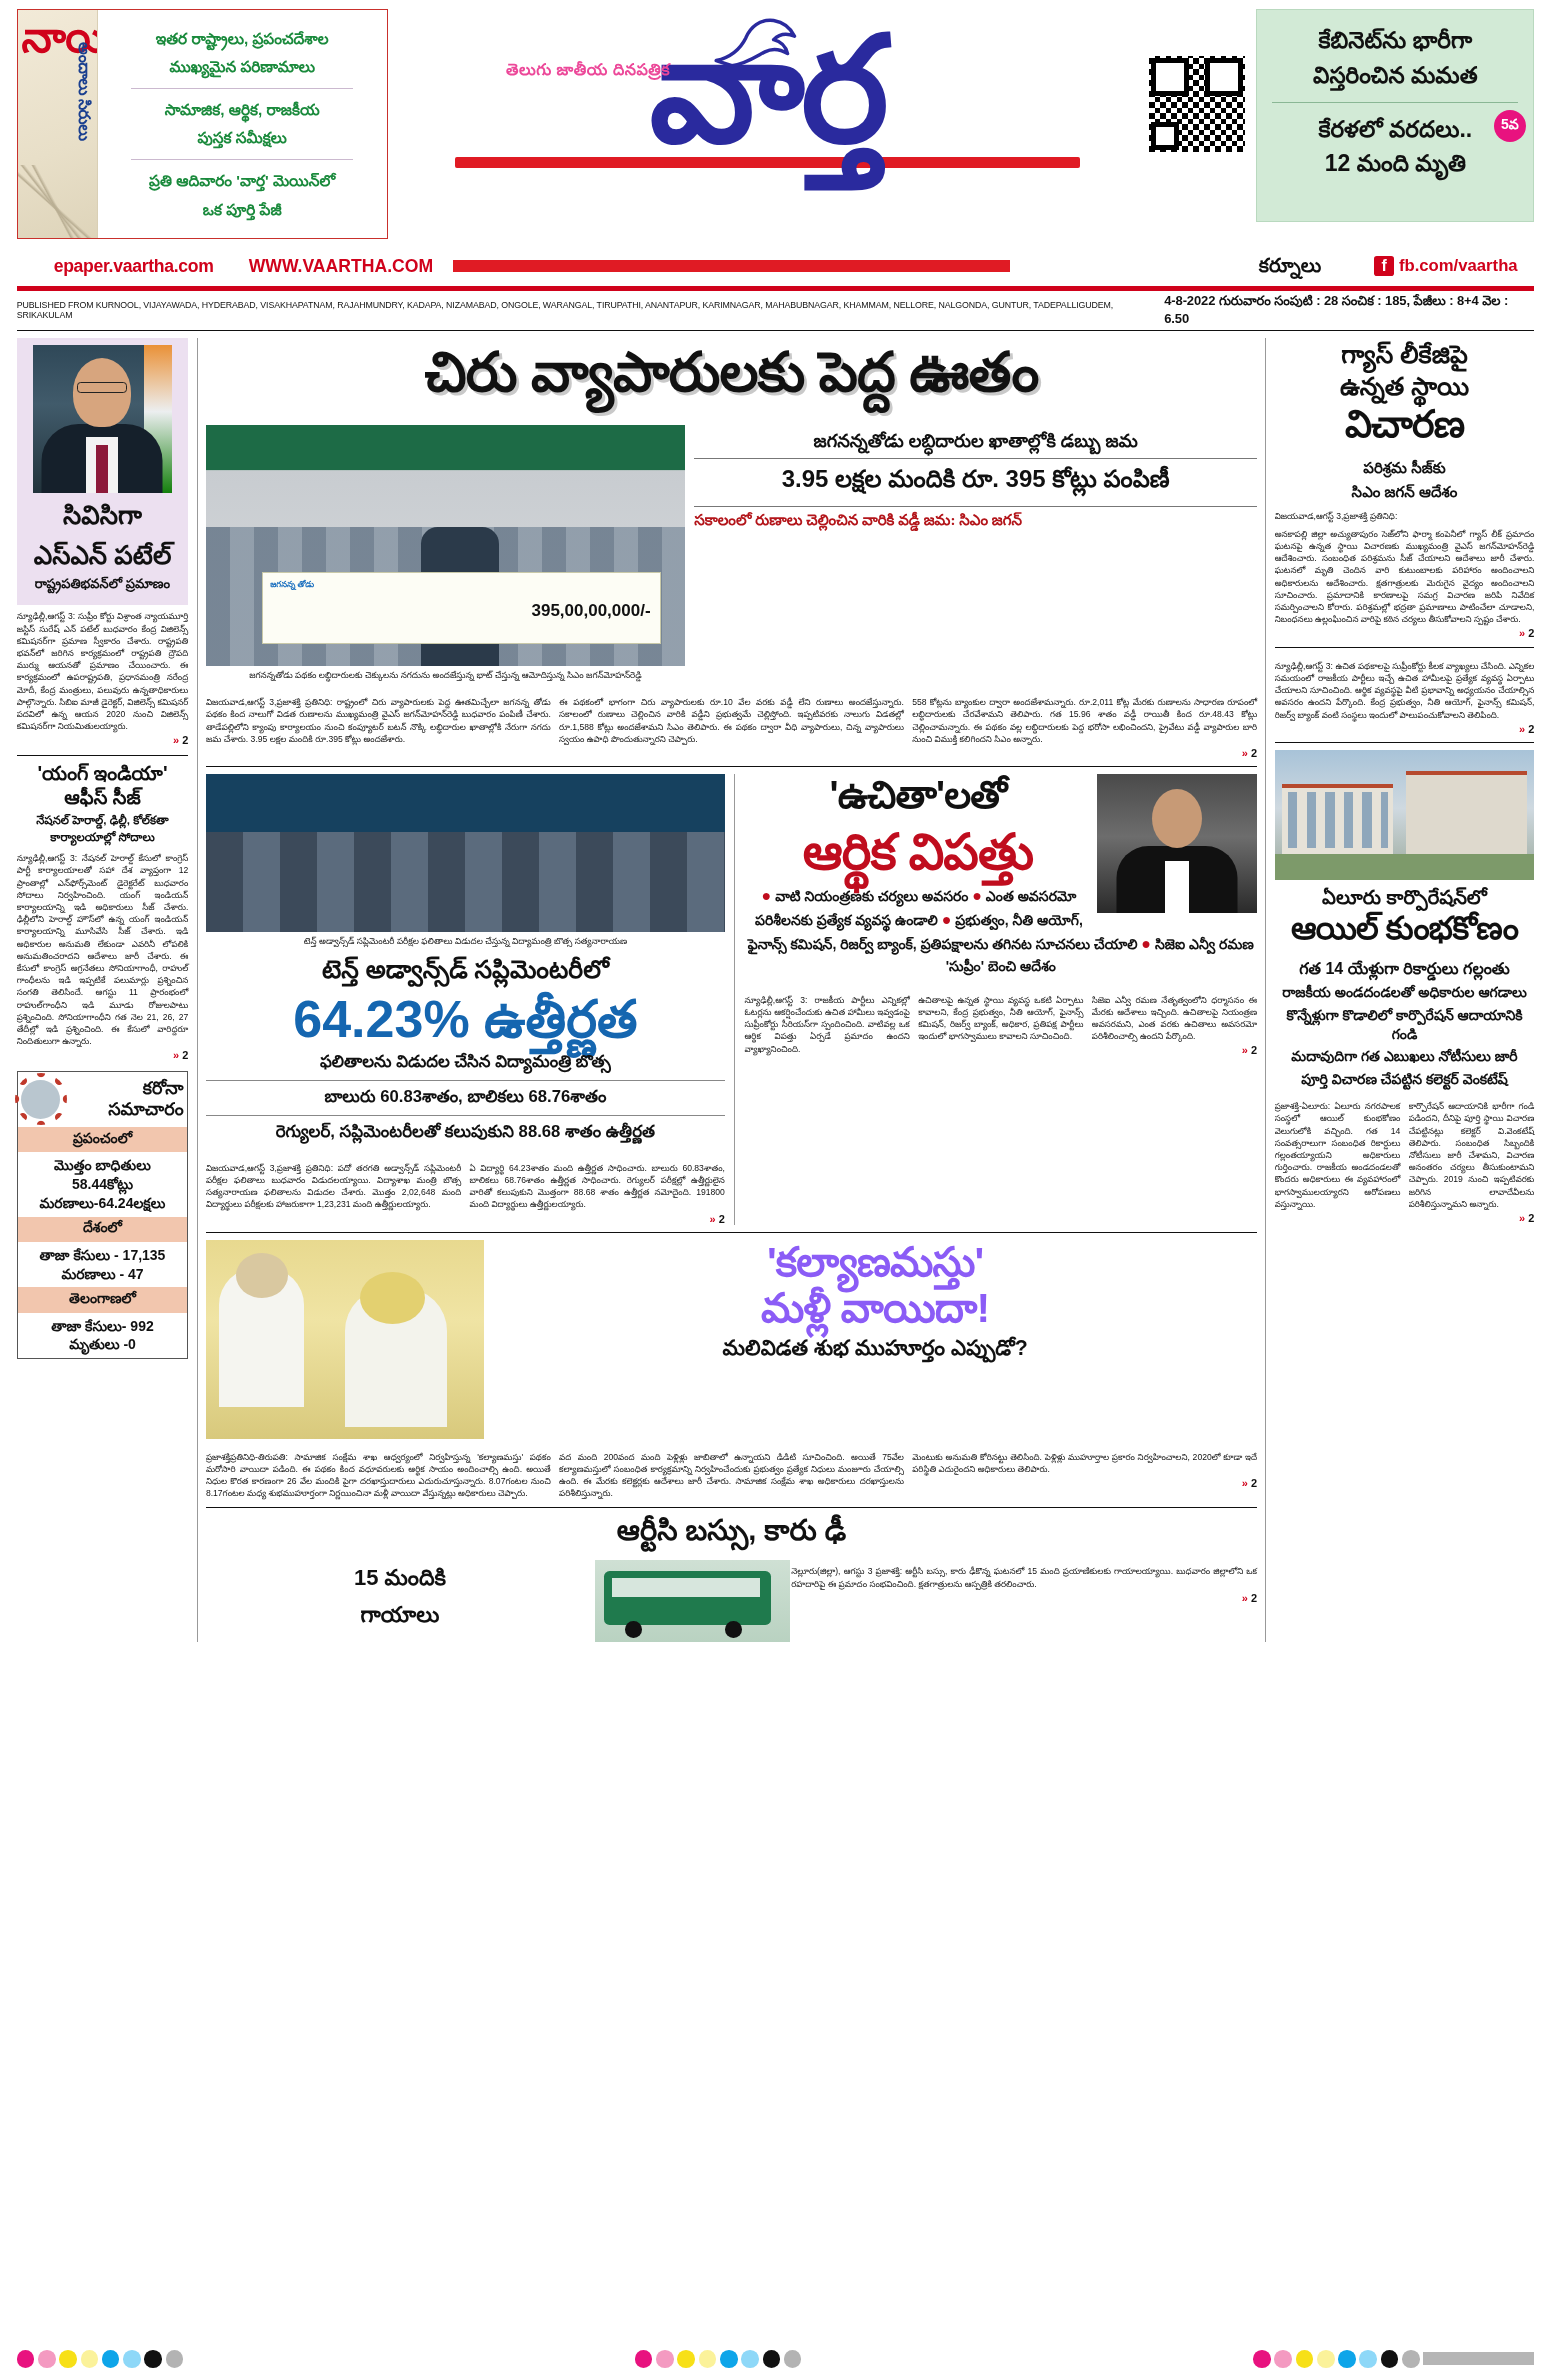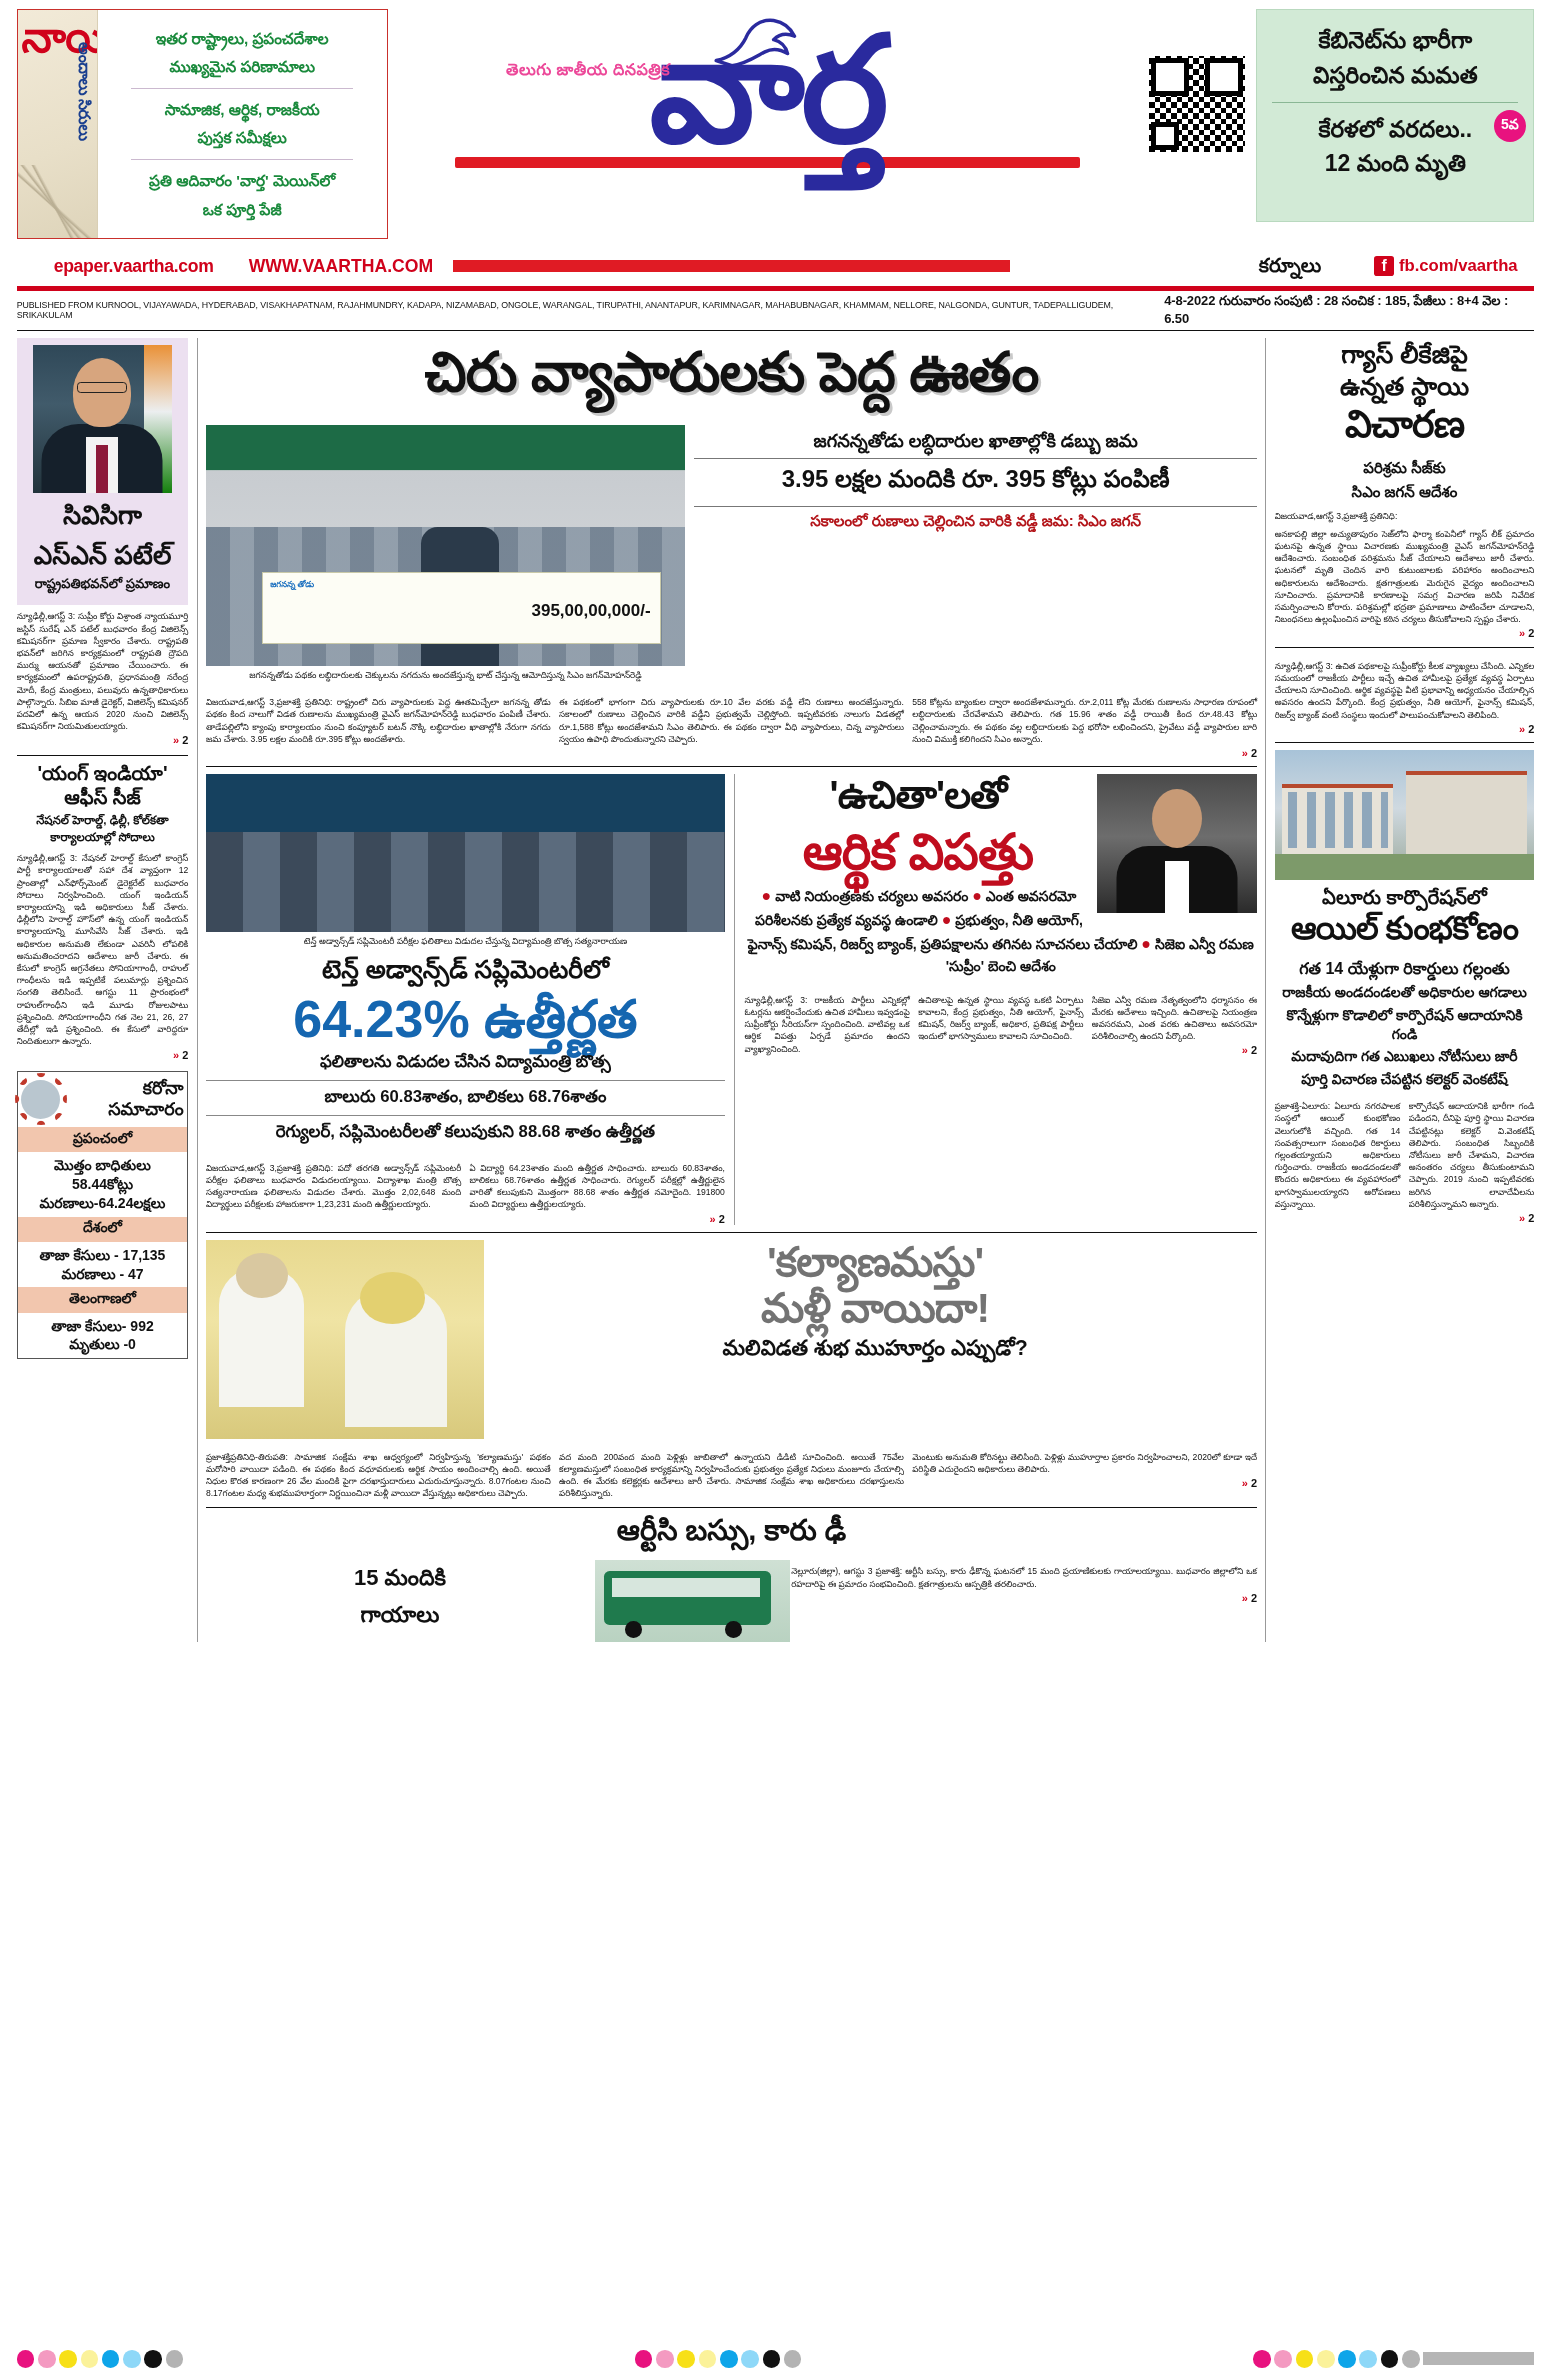--- a/index.html
+++ b/index.html
@@ -168,21 +168,21 @@
   .photo-main .cheque .cq1{position:absolute;left:7.4px;top:5.6px;font-size:8.3px;color:#1a6fbf;font-weight:700;}
   .photo-main .cheque .cq2{position:absolute;right:9.3px;top:28px;font-size:17px;font-weight:800;color:#111;}
   .photo-main .crowd { position:absolute; left:0; right:0; bottom:0; height:139px;
     background: repeating-linear-gradient(90deg,#6b7b8c 0 24px,#8a98a6 24px 48px); opacity:.88;}
   .photo-main .center-man{position:absolute;left:215px;bottom:0;width:78px;height:139px;background:#2b3a4a;border-radius:16.7px 16.7px 0 0;}
   .photo-cap { font-size: 8.7px; text-align: center; padding: 3.7px 1.9px; line-height: 1.35; }
 
   .c-top-right { flex: 1; }
   .sub-a { font-size: 18px; font-weight: 700; text-align: center; line-height: 1.4; padding: 3.7px 0; }
   .sub-b { font-size: 24px; font-weight: 800; text-align: center; padding: 6.5px 0; border-top: 1.4px solid #777; border-bottom: 1.4px solid #777; }
-  .sub-c { font-size: 15px; font-weight: 700; text-align: center; color: #b3151a; padding: 5.6px 0 7.4px; }
+  .sub-c { font-size: 15px; font-weight: 700; color: #b3151a; padding: 5.6px 0 7.4px; font-family: Liberation Serif, serif; }
 
   .threecol { display: flex; gap: 8.3px; margin-top: 5.6px; }
   .threecol .cc { flex: 1; }
 
   .midrow { display: flex; gap: 9.3px; margin-top: 7.4px; border-top: 1.9px solid #111; padding-top: 6.5px; }
   .mid-left { width: 519px; }
   .photo-exam { width: 519px; height: 158px; position: relative; overflow: hidden;
     background: linear-gradient(180deg,#16415f 0%,#1d5b82 35%,#c3c9ce 36%,#dfe3e6 100%); }
   .photo-exam .bnr { position:absolute; top:0; left:0; right:0; height:58px; background:#16415f;
     color:#d9e8f4; font-size:11px; text-align:center; line-height:1.5; padding-top:5.6px;}
@@ -203,21 +203,21 @@
   .judge-ph .jb{position:absolute;left:50%;bottom:0;transform:translateX(-50%);width:121px;height:67px;background:#111;border-radius:32px 32px 0 0;}
   .judge-ph .jc{position:absolute;left:50%;bottom:0;transform:translateX(-50%);width:24px;height:52px;background:#fff;}
 
   .botrow { display: flex; gap: 9.3px; margin-top: 7.4px; border-top: 1.9px solid #111; padding-top: 7.4px; }
   .wed-ph { width: 278px; height: 199px; position: relative; overflow: hidden;
     background: linear-gradient(180deg,#e8d98f 0%,#f0e4a4 40%,#d8c97c 100%); }
   .wed-ph .p1{position:absolute;left:13px;top:28px;width:85px;height:139px;background:#f5f5f0;border-radius:37px 37px 0 0;}
   .wed-ph .p2{position:absolute;left:139px;top:48px;width:102px;height:139px;background:#f3f3ec;border-radius:43px 43px 0 0;}
   .wed-ph .g1{position:absolute;left:30px;top:13px;width:52px;height:45px;border-radius:50%;background:#d9c8a0;}
   .wed-ph .g2{position:absolute;left:154px;top:32px;width:65px;height:52px;border-radius:50%;background:#e3d070;}
-  .kalyana { font-size: 41px; font-weight: 900; text-align: center; color: #737373; letter-spacing: -0.9px; line-height: 1.12; }
+  .kalyana { font-size: 41px; font-weight: 900; text-align: center; color: #8b5cf6; letter-spacing: -0.9px; line-height: 1.12; }
   .kalyana-sub { font-size: 21.3px; font-weight: 700; text-align: center; margin-top: 3.7px; }
 
   .bus-row { display: flex; gap: 9.3px; align-items: flex-start; margin-top: 7.4px; border-top: 1.9px solid #111; padding-top: 6.5px; }
   .bus-head { font-size: 29px; font-weight: 800; text-align: center; }
   .bus-sub { font-size: 22px; font-weight: 800; text-align: center; margin-top: 5.6px; }
   .bus-ph { width: 195px; height: 82px; background: linear-gradient(180deg,#cfe0d4 0%,#b9d2c1 100%); position:relative; overflow:hidden;}
   .bus-ph .bus{position:absolute;left:9.3px;top:11px;width:167px;height:54px;background:#1f7a4d;border-radius:5.6px;}
   .bus-ph .win{position:absolute;left:16.7px;top:18.6px;width:148px;height:18.6px;background:#d7e6dd;}
   .bus-ph .w1,.bus-ph .w2{position:absolute;bottom:3.7px;width:16.7px;height:16.7px;border-radius:50%;background:#111;}
   .bus-ph .w1{left:30px;} .bus-ph .w2{left:130px;}

